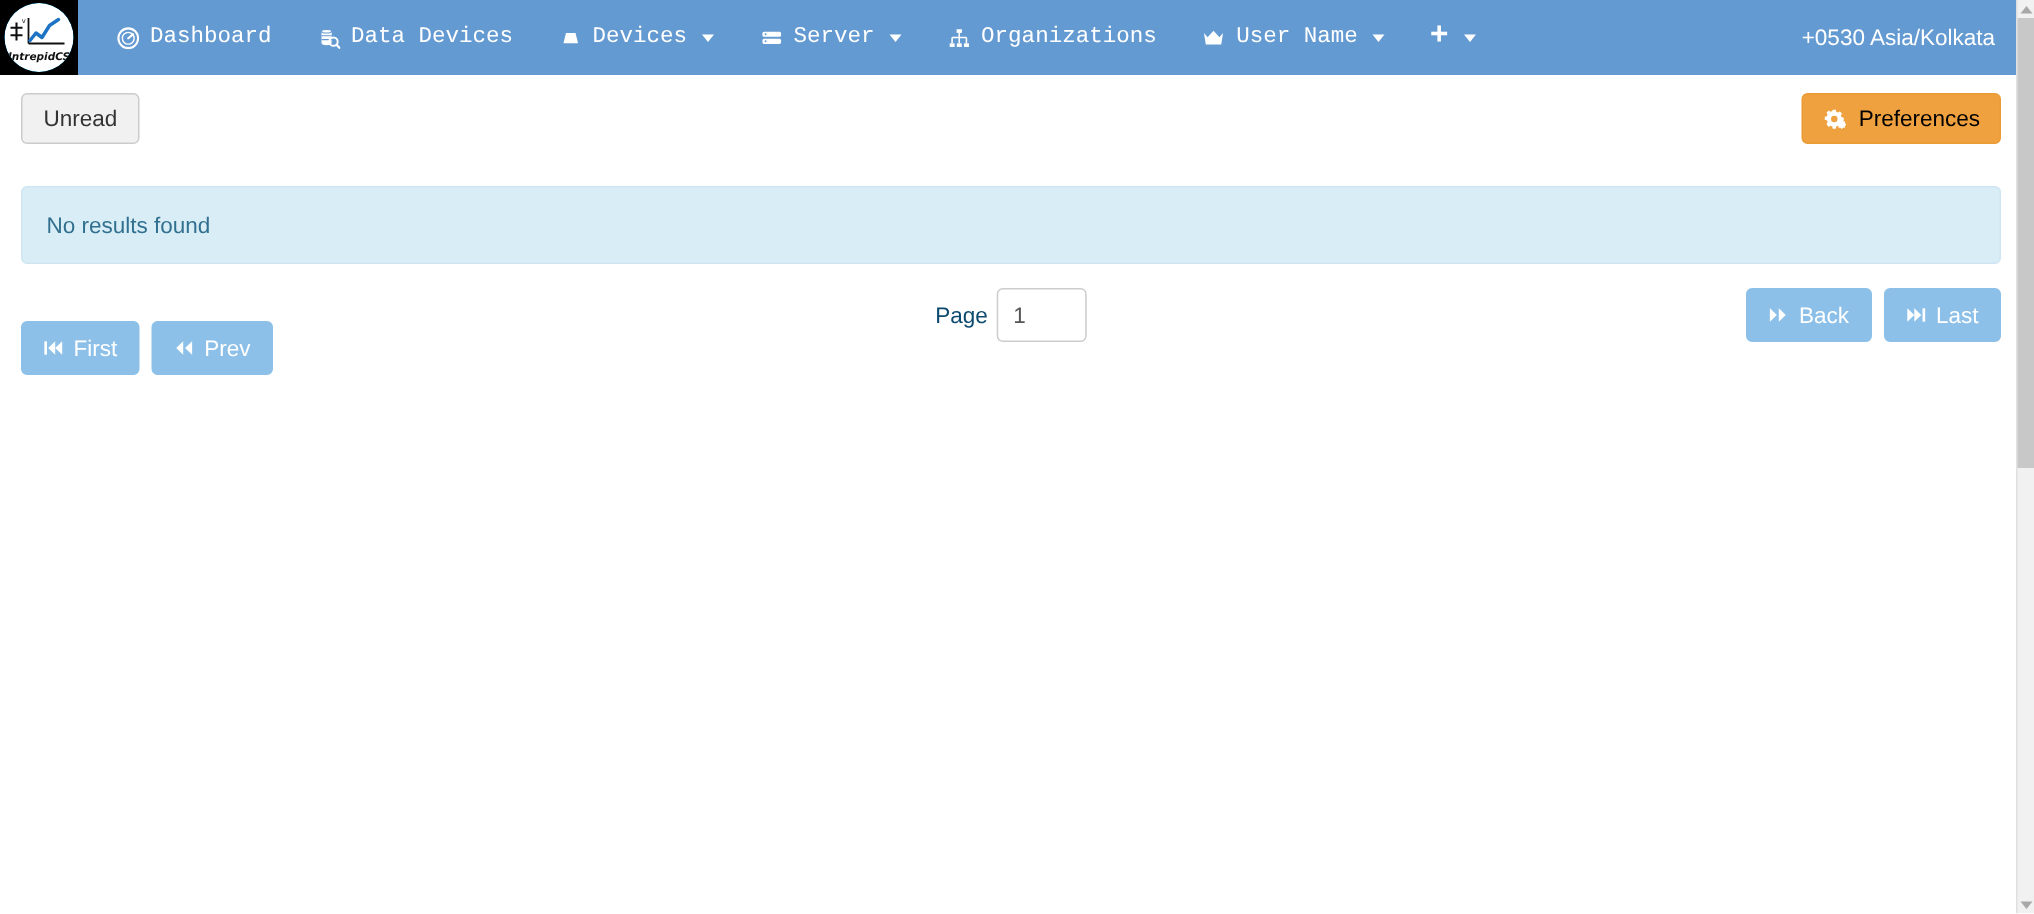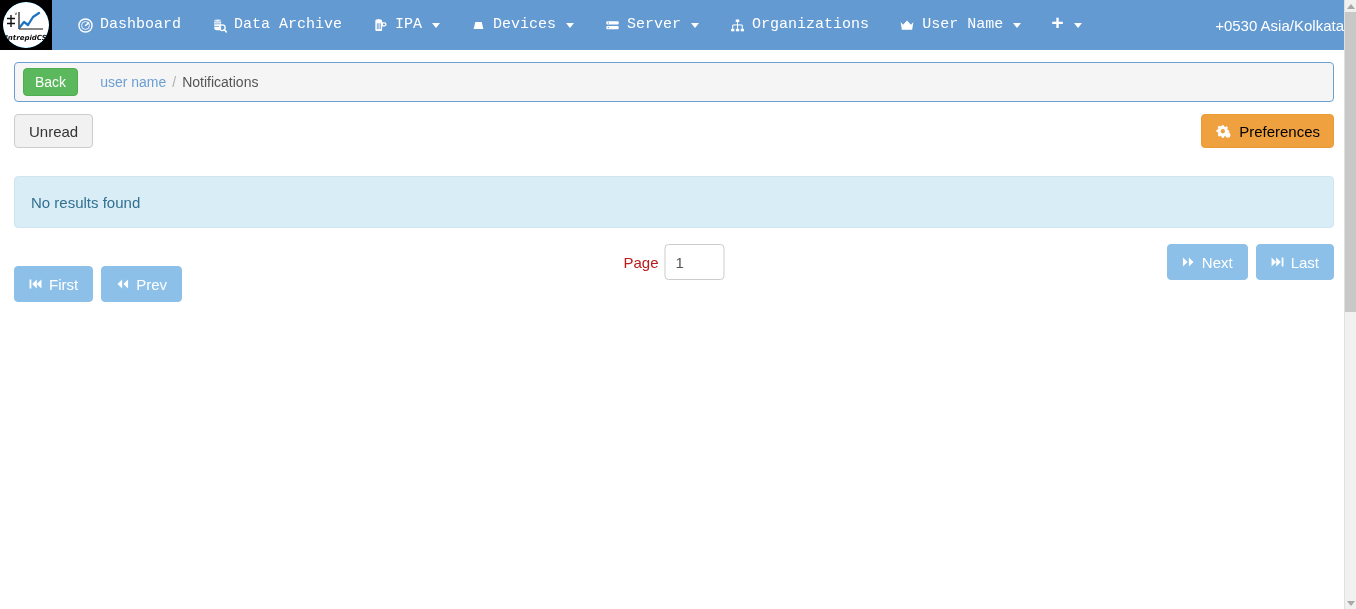--- a/index.html
+++ b/index.html
@@ -90,20 +90,21 @@
     font-size: 21px;
     font-weight: bold;
     line-height: 1;
     position: relative;
     top: -1px;
   }
   .tz {
     margin-left: auto;
     display: flex;
     align-items: center;
+    padding-right: 14px;
     color: #ffffff;
     font-size: 15px;
     white-space: nowrap;
   }
 
   
   .content {
     width: 1344px;
     padding: 0;
     box-sizing: border-box;
@@ -219,21 +220,21 @@
   .btn-page .ico svg { fill: #ffffff; display:block; }
 
   .pager-center {
     position: absolute;
     left: 50%;
     transform: translateX(-50%);
     display: flex;
     align-items: center;
     gap: 6px;
   }
-  .page-label { font-size: 15px; color: #b91c1c; }
+  .page-label { font-size: 15px; color: #0c4a6e; }
   .page-input {
     width: 60px;
     height: 36px;
     border: 1px solid #cccccc;
     border-radius: 4px;
     background: #ffffff;
     padding: 0 10px;
     font-size: 15px;
     color: #555555;
     box-sizing: border-box;
@@ -331,39 +332,23 @@
         <span class="nav-ico">
           <svg width="15" height="15" viewBox="0 0 16 16">
             <path d="M2.5 3c0-1 1.8-1.6 3.6-1.6S9.7 2 9.7 3v8.4c0 1-1.8 1.6-3.6 1.6S2.5 12.4 2.5 11.4z" fill="#ffffff"></path>
             <ellipse cx="6.1" cy="3" rx="3.6" ry="1.3" fill="#ffffff" stroke="#649ad2" stroke-width="0.8"></ellipse>
             <line x1="2.5" y1="6.2" x2="9.7" y2="6.2" stroke="#649ad2" stroke-width="0.8"></line>
             <line x1="2.5" y1="9" x2="9.7" y2="9" stroke="#649ad2" stroke-width="0.8"></line>
             <circle cx="11" cy="10.4" r="3" fill="none" stroke="#ffffff" stroke-width="1.4"></circle>
             <line x1="13.2" y1="12.6" x2="15.2" y2="14.8" stroke="#ffffff" stroke-width="1.6" stroke-linecap="round"></line>
           </svg>
         </span>
-        <span>Data Archive</span>
-      </a>
-
-      <a class="nav-item">
-        <span class="nav-ico">
-          <svg width="15" height="15" viewBox="0 0 16 16">
-            <path d="M2.5 3.2h7.2v9.6a1 1 0 0 1-1 1H3.5a1 1 0 0 1-1-1z" fill="#ffffff"></path>
-            <path d="M10 5.2h2.2a1.6 1.6 0 0 1 0 3.2H10z" fill="none" stroke="#ffffff" stroke-width="1.3"></path>
-            <g stroke="#649ad2" stroke-width="0.9">
-              <line x1="4.6" y1="5.6" x2="4.6" y2="12"></line>
-              <line x1="6.2" y1="5.6" x2="6.2" y2="12"></line>
-              <line x1="7.8" y1="5.6" x2="7.8" y2="12"></line>
-            </g>
-            <path d="M2.4 3.3c0-1.3 1.2-2 2.2-1.6.6-.9 2.2-.9 2.7 0 1-.5 2.5.2 2.4 1.6z" fill="#ffffff"></path>
-          </svg>
-        </span>
-        <span>IPA</span>
-        <span class="caret"></span>
-      </a>
+        <span>Data Devices</span>
+      </a>
+
 
       <a class="nav-item">
         <span class="nav-ico">
           <svg width="15" height="15" viewBox="0 0 16 16">
             <path d="M4.6 4.2h6.8l1.8 7.4H2.8z" fill="#ffffff"></path>
           </svg>
         </span>
         <span>Devices</span>
         <span class="caret"></span>
       </a>
@@ -416,28 +401,20 @@
       </a>
 
     </div>
 
     <div class="tz">+0530 Asia/Kolkata</div>
   </div>
 
   <div class="content">
     <div class="container">
 
-      <div class="breadcrumb-box">
-        <button class="btn btn-back">Back</button>
-        <div class="crumbs">
-          <a class="crumb-link">user name</a>
-          <span class="crumb-sep">/</span>
-          <span class="crumb-cur">Notifications</span>
-        </div>
-      </div>
 
       <div class="toolbar">
         <button class="btn btn-unread">Unread</button>
         <button class="btn btn-prefs">
           <span class="ico">
             <svg width="17" height="15" viewBox="0 0 18 16">
               <path d="M7.2 1.2h2.2l.3 1.5 1.3.55 1.3-.85 1.55 1.55-.85 1.3.55 1.3 1.5.3v2.2l-1.5.3-.55 1.3.85 1.3-1.55 1.55-1.3-.85-1.3.55-.3 1.5H7.2l-.3-1.5-1.3-.55-1.3.85L2.75 11.3l.85-1.3-.55-1.3-1.5-.3v-2.2l1.5-.3.55-1.3-.85-1.3L4.3 1.75l1.3.85 1.3-.55z"></path>
               <circle cx="8.3" cy="7.75" r="2.3" fill="#efa140"></circle>
               <circle cx="14.3" cy="12.4" r="3" fill="#efa140"></circle>
               <path d="M13.6 9.2h1.4l.2.95.85.35.8-.55 1 1-.55.8.35.85.95.2v1.4l-.95.2-.35.85.55.8-1 1-.8-.55-.85.35-.2.95h-1.4l-.2-.95-.85-.35-.8.55-1-1 .55-.8-.35-.85-.95-.2v-1.4l.95-.2.35-.85-.55-.8 1-1 .8.55.85-.35z" transform="translate(-0.6,-0.3) scale(0.72) translate(5.4,3.2)"></path>
@@ -480,21 +457,21 @@
         </div>
 
         <div class="pager-right">
           <button class="btn btn-page">
             <span class="ico">
               <svg width="13" height="12" viewBox="0 0 14 12">
                 <path d="M1 1.2v9.6L6 6z"></path>
                 <path d="M7.4 1.2v9.6L12.4 6z"></path>
               </svg>
             </span>
-            <span>Next</span>
+            <span>Back</span>
           </button>
           <button class="btn btn-page">
             <span class="ico">
               <svg width="13" height="12" viewBox="0 0 14 12">
                 <path d="M0.6 1.2v9.6L5.6 6z"></path>
                 <path d="M5.6 1.2v9.6L10.6 6z"></path>
                 <rect x="11.5" y="1.2" width="1.9" height="9.6"></rect>
               </svg>
             </span>
             <span>Last</span>

